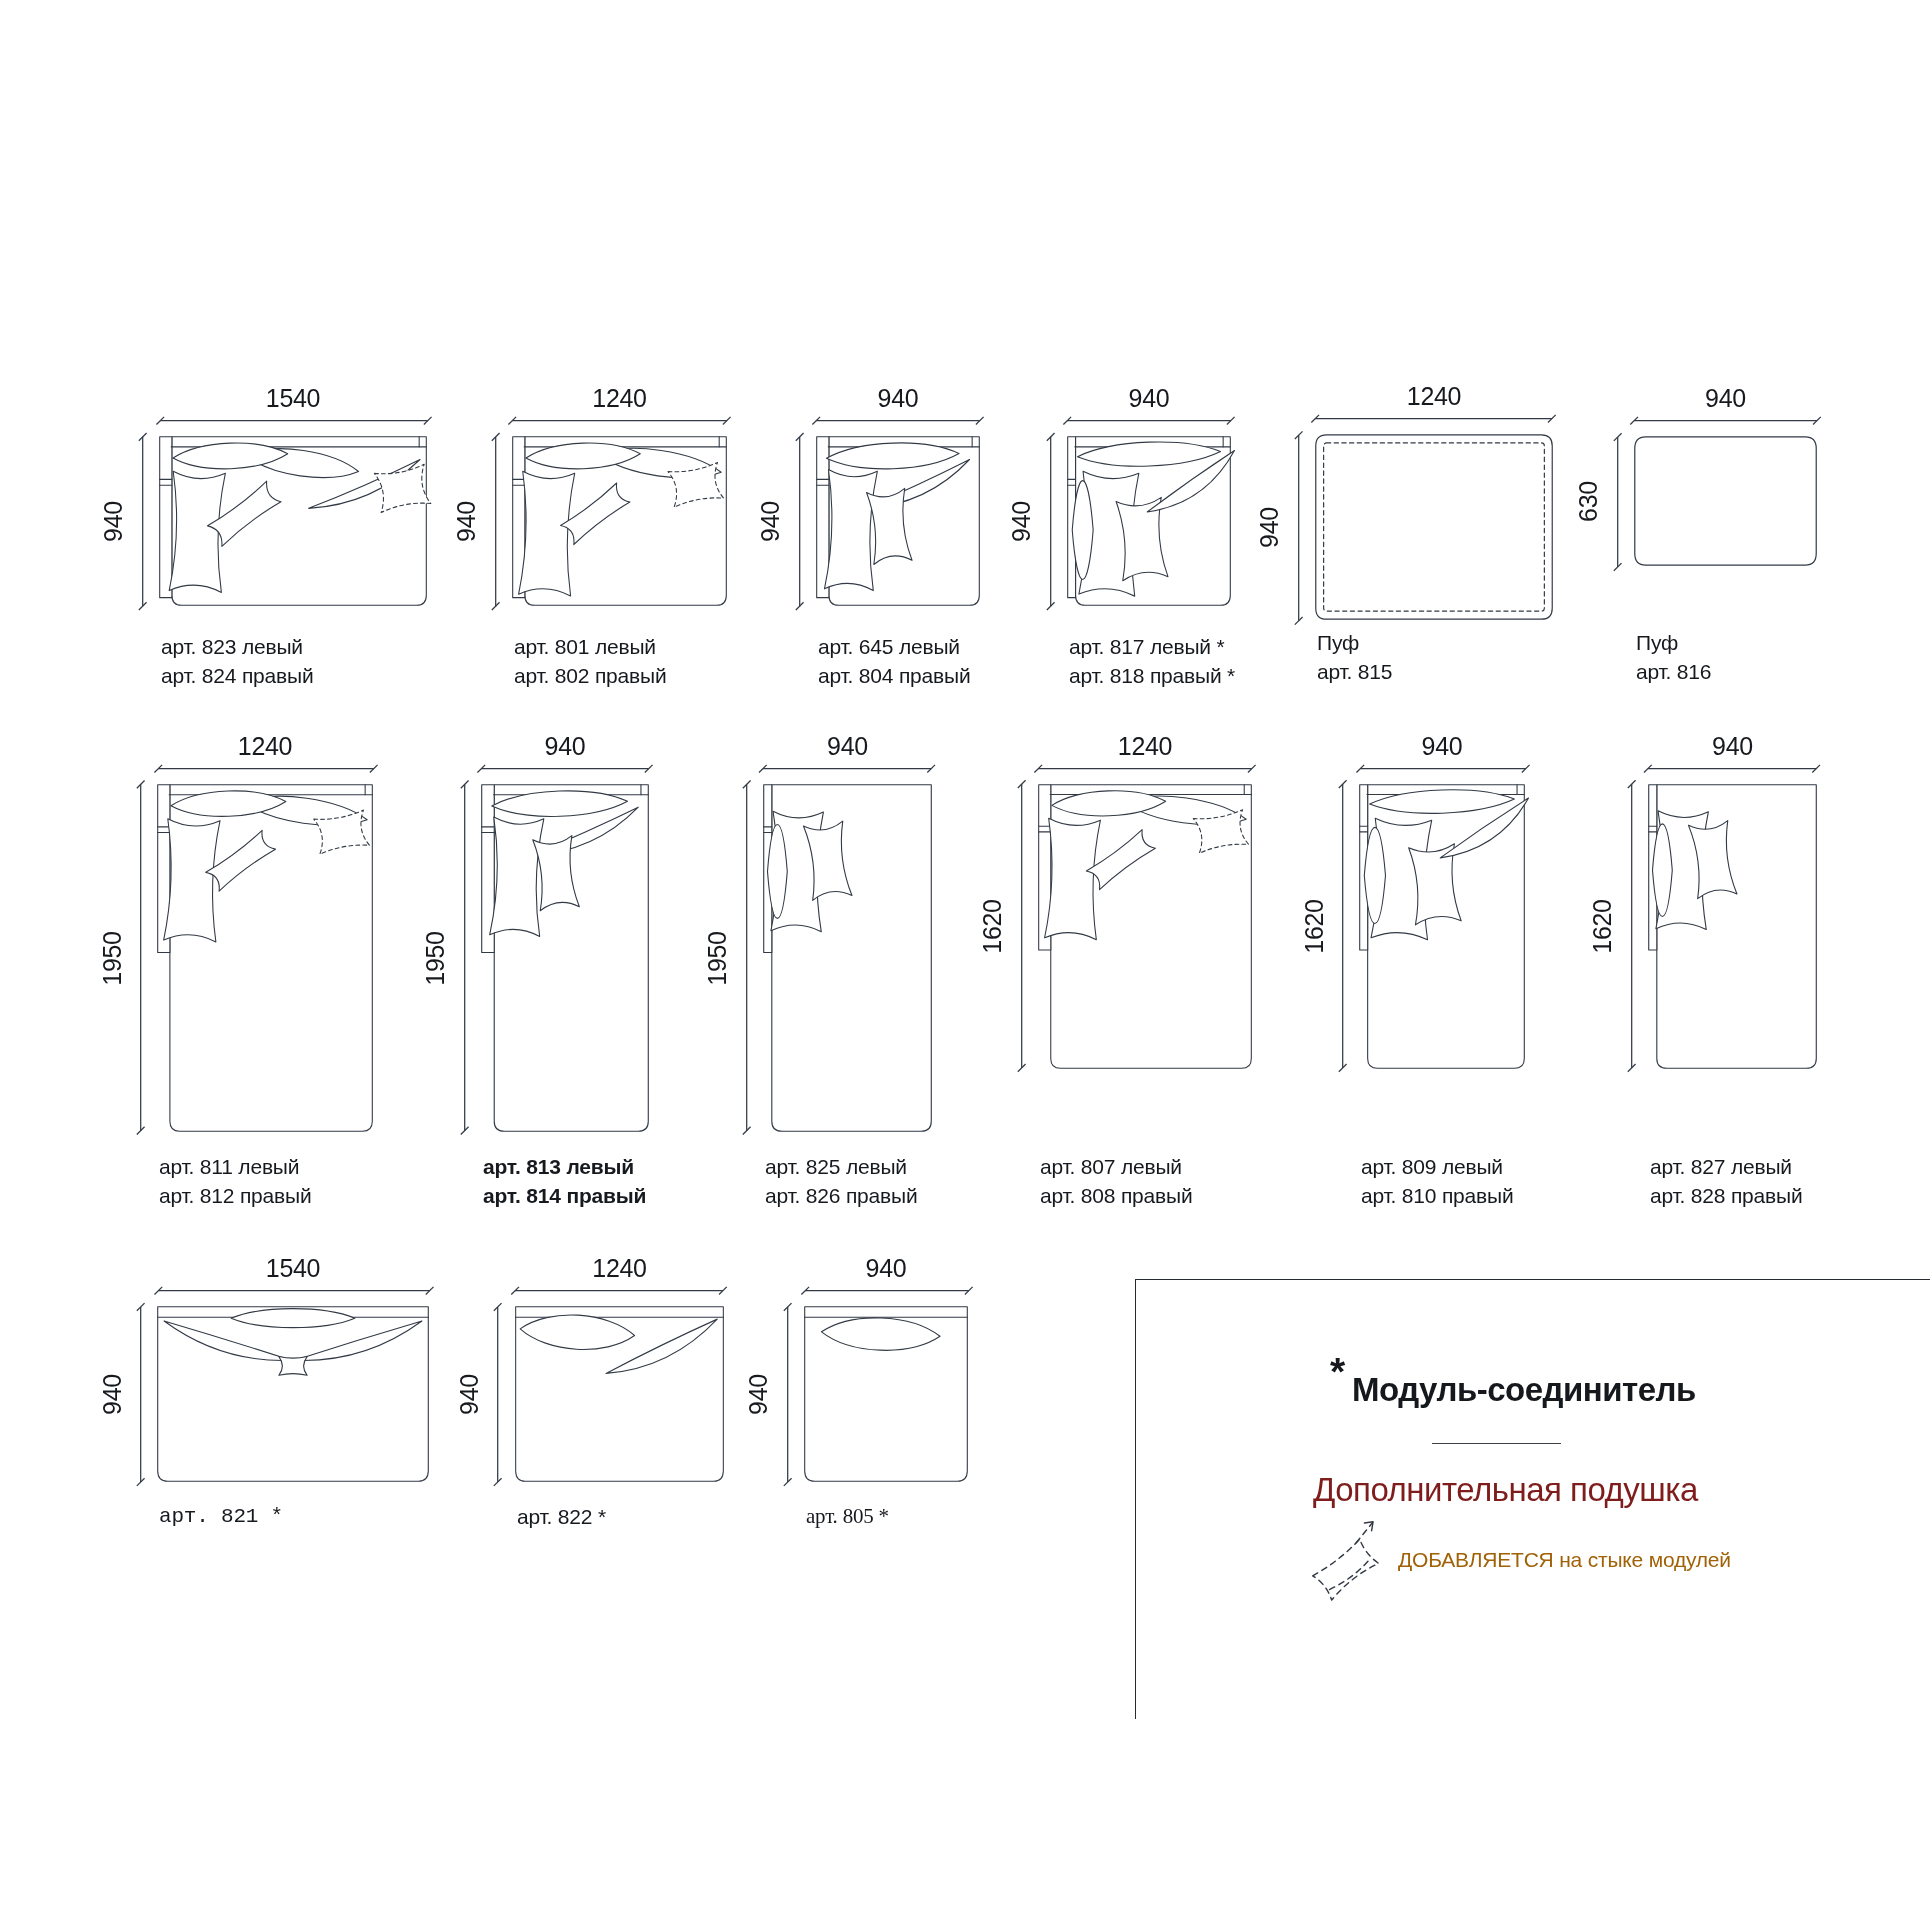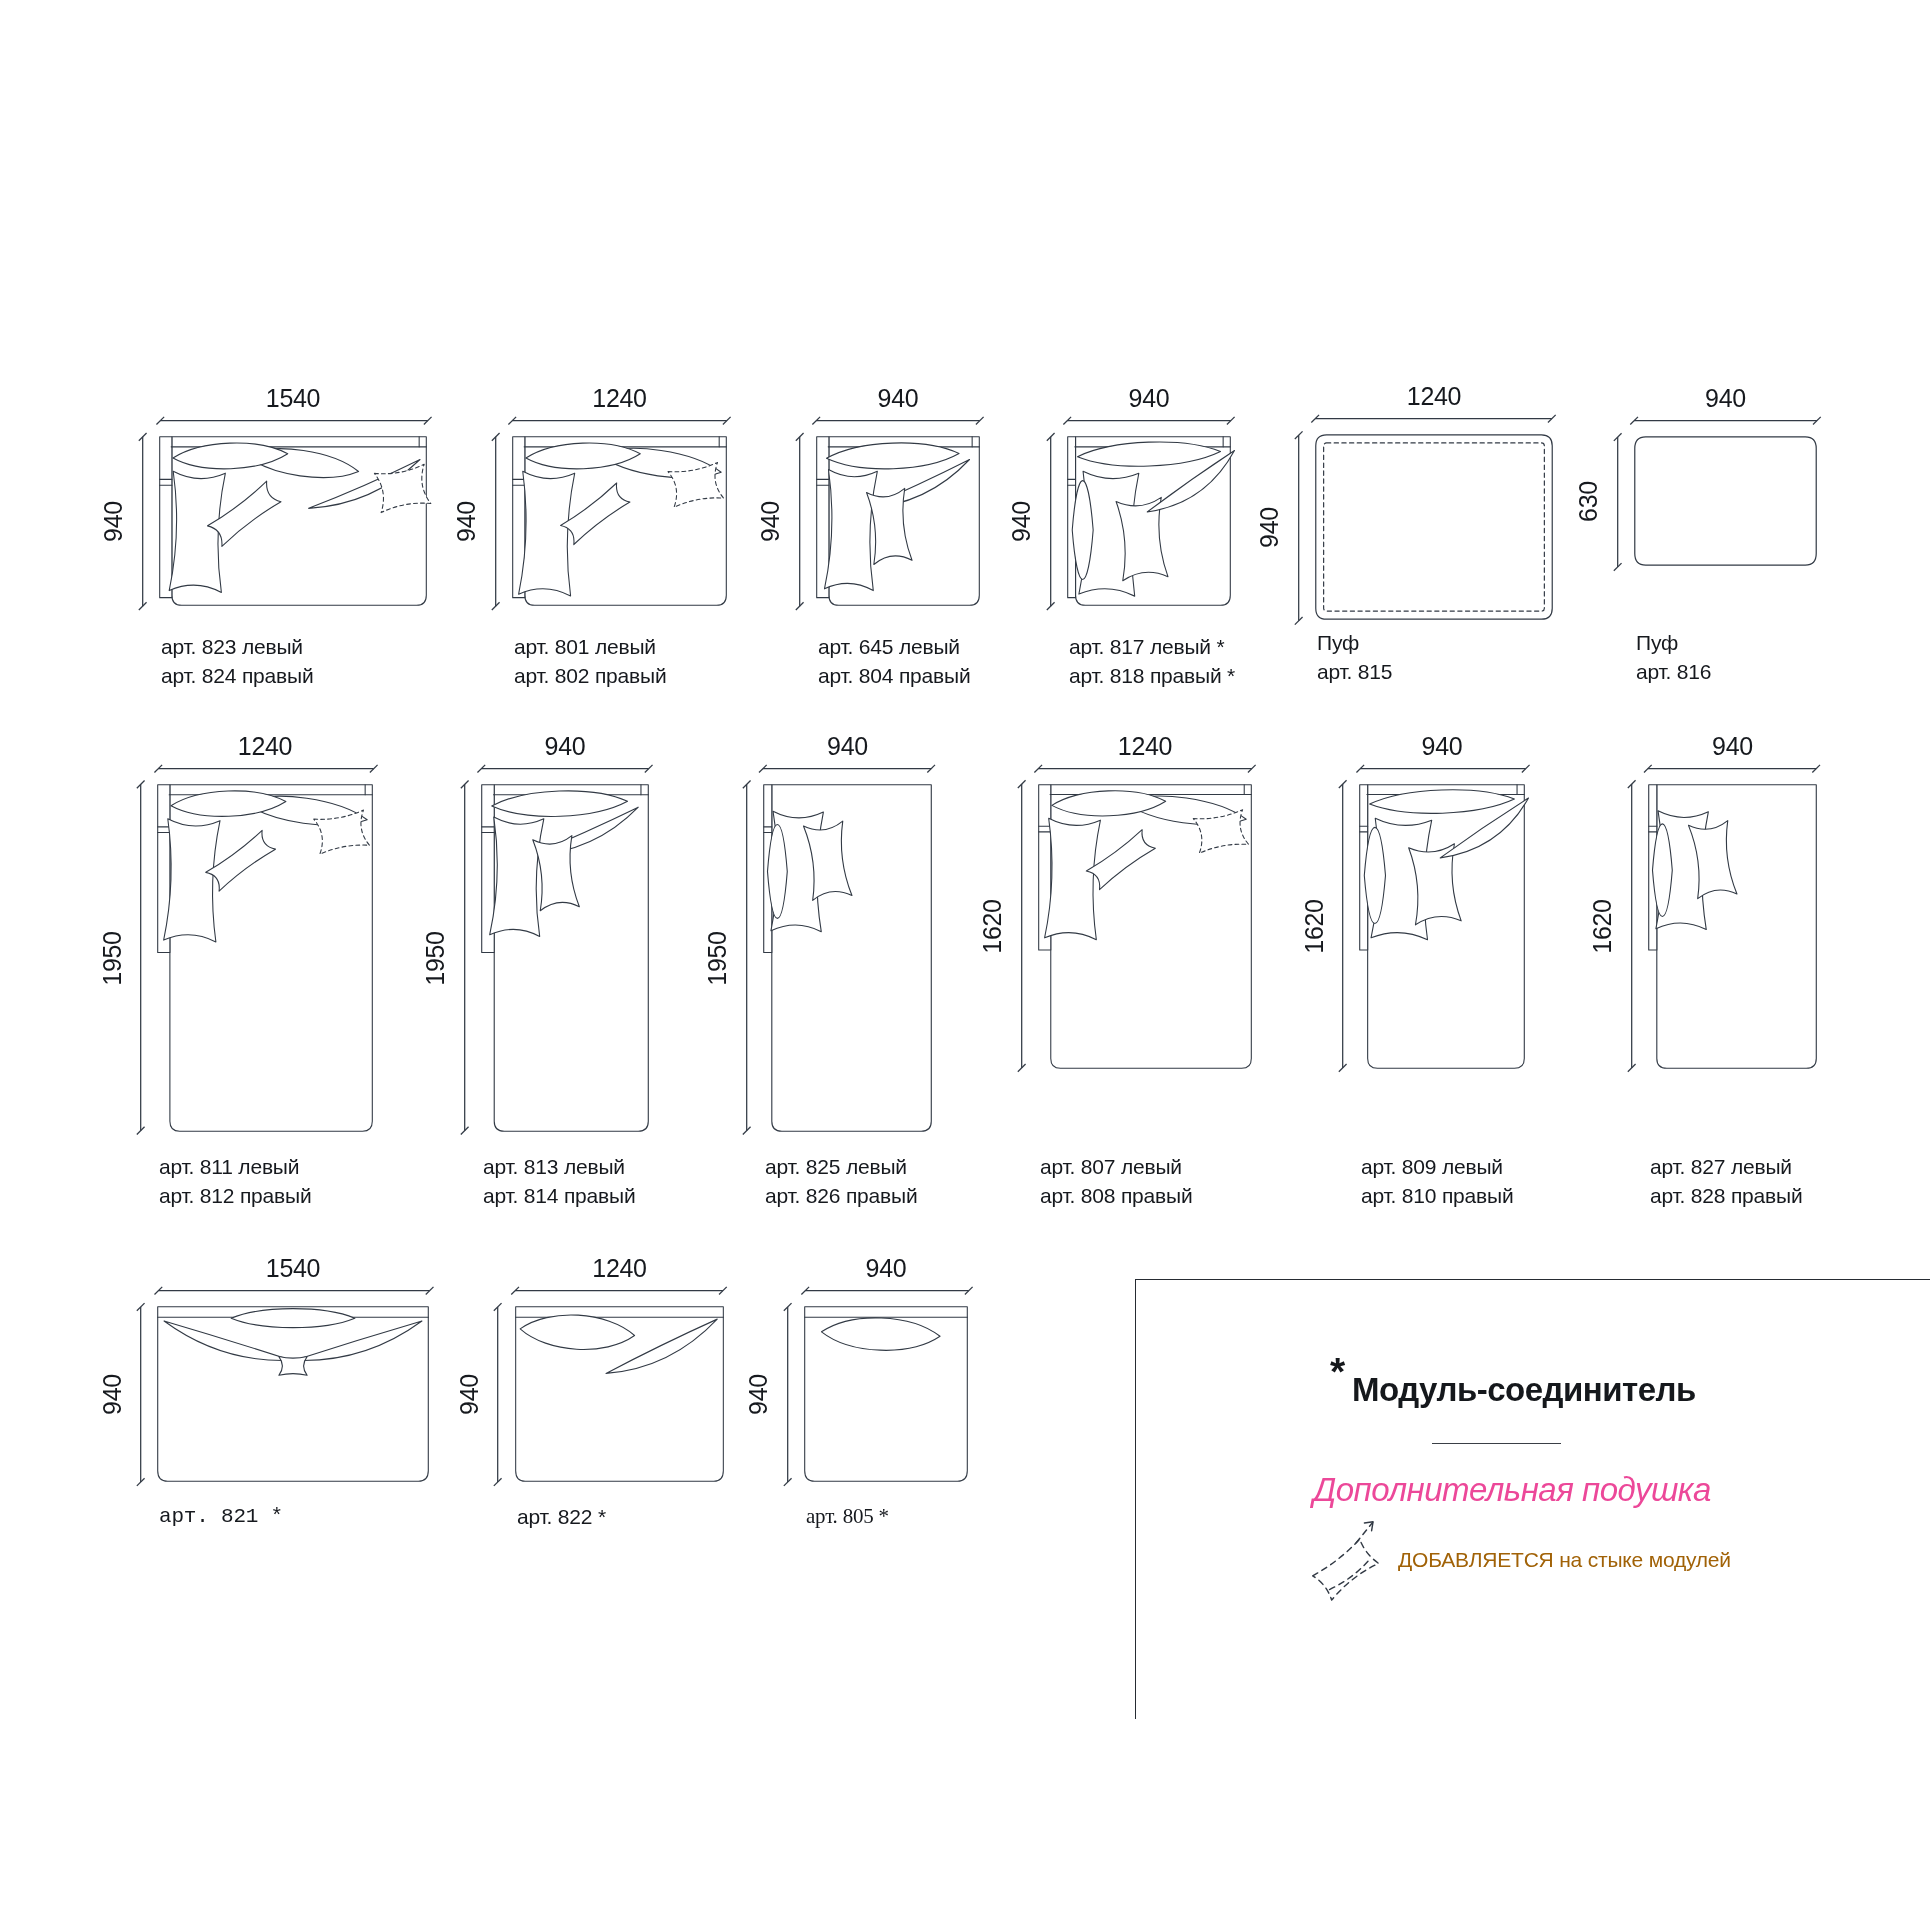--- a/index.html
+++ b/index.html
@@ -25,21 +25,21 @@
     display:block;font-size:21px;line-height:29px;letter-spacing:-0.2px;color:#16191e;white-space:nowrap;
   }
   
   .legend-box{
     position:absolute;left:1135px;top:1279px;width:794px;height:439px;
     border-top:1.9px solid #262b32;border-left:1.9px solid #262b32;
   }
   .legend-asterisk{position:absolute;left:1330px;top:1350px;font-size:39px;font-weight:bold;color:#15181c;}
   .legend-title{position:absolute;left:1352px;top:1371px;font-size:33px;letter-spacing:-0.5px;color:#15181c;white-space:nowrap;font-weight:bold;}
   .legend-divider{position:absolute;left:1432px;top:1443px;width:129px;border-top:1.9px solid #3a3f46;}
-  .legend-subtitle{position:absolute;left:1313px;top:1471px;font-size:33px;letter-spacing:-0.5px;color:#ec4899;white-space:nowrap;font-style:italic;}
+  .legend-subtitle{position:absolute;left:1313px;top:1471px;font-size:33px;letter-spacing:-0.5px;color:#7f1d1d;white-space:nowrap;}
   .legend-note{position:absolute;left:1398px;top:1548px;font-size:21px;letter-spacing:-0.2px;color:#a16207;white-space:nowrap;}
   .legend-pillow{position:absolute;left:1303px;top:1510px;overflow:visible;}
 </style>
 </head>
 <body>
 
 <div id="canvas">
 
   <div id="modules">
       <div class="module">
@@ -268,21 +268,21 @@
           </svg></div>
         <div class="dimnum-h" style="left: 481px; top: 732px; width: 168px;">940</div>
         <div class="dimsvg" style="left: 457px; top: 777px;"><svg width="15.4" height="361" viewBox="0 0 16 374" fill="none" stroke="#323a45" stroke-width="1.3">
             <path d="M 8 7 V 367"></path>
             <path d="M 4 11 L 12 3"></path>
             <path d="M 4 371 L 12 363"></path>
           </svg></div>
         <div class="dimnum-v" style="left: 421px; top: 784px; width: 29px; height: 348px;">
           <span>1950</span>
         </div>
-        <div class="module-label" style="left: 483px; top: 1152px;">
+        <div class="module-label" style="left: 483px; top: 1152px; font-weight: bold;">
           <span>арт. 813 левый</span>
           <span>арт. 814 правый</span>
         </div>
       </div>
       <div class="module">
         <svg class="drawing" width="169" height="348" viewBox="0 0 94 195" preserveAspectRatio="none" fill="#ffffff" stroke="#323a45" stroke-width="0.62" stroke-linecap="round" stroke-linejoin="round" style="left: 763px; top: 784px;">
           <path d="M 4.9 0.4 H 93.6 V 189 Q 93.6 194.6 88 194.6 H 10.5 Q 4.9 194.6 4.9 189 Z"></path>
           <rect x="0.4" y="0.4" width="4.5" height="94"></rect>
           <path d="M 0.4 24 H 4.9 M 0.4 27.2 H 4.9" fill="none"></path>
           <path d="M -14.00 -33.50 Q 0 -26.50 14.00 -33.50 Q 8.00 0 14.00 33.50 Q 0 26.50 -14.00 33.50 Q -8.00 0 -14.00 -33.50 Z" transform="translate(19 49) rotate(1)"></path>

